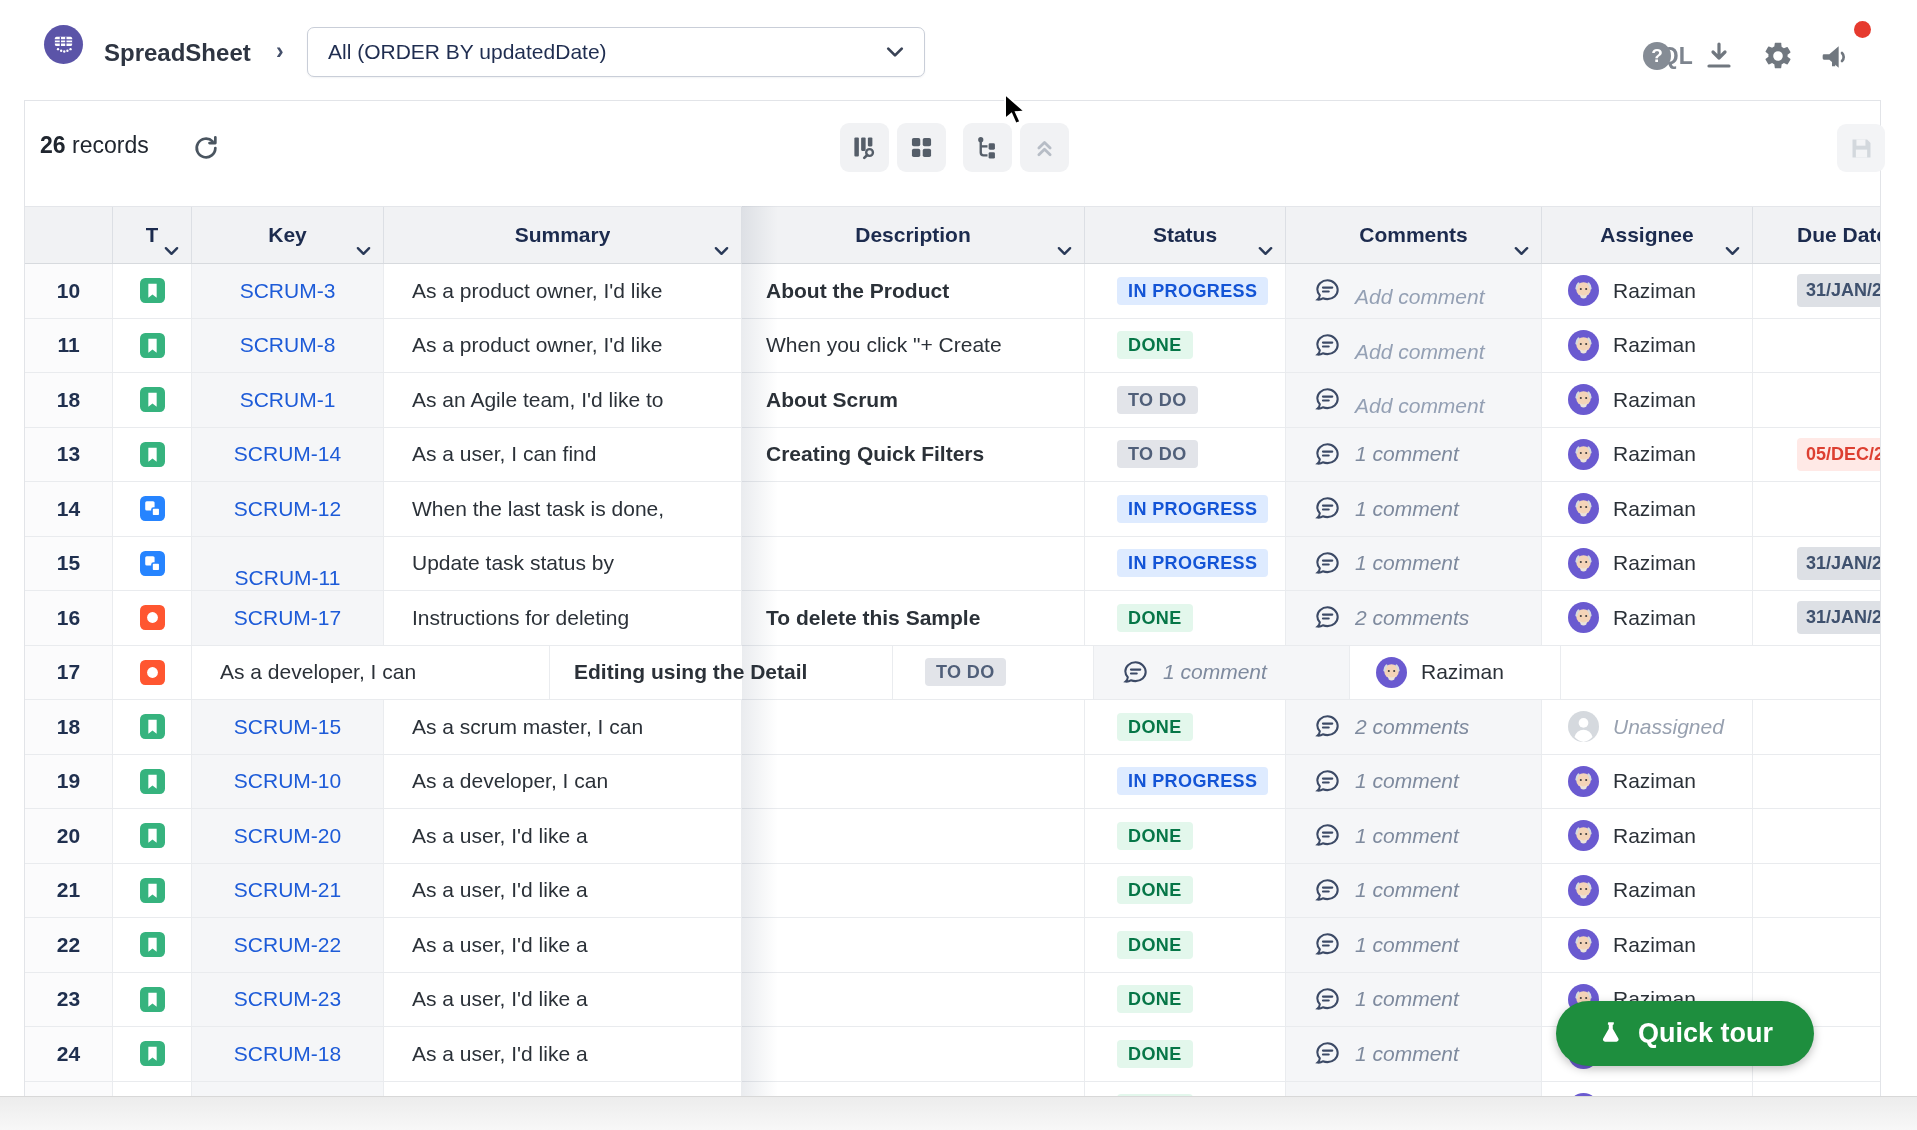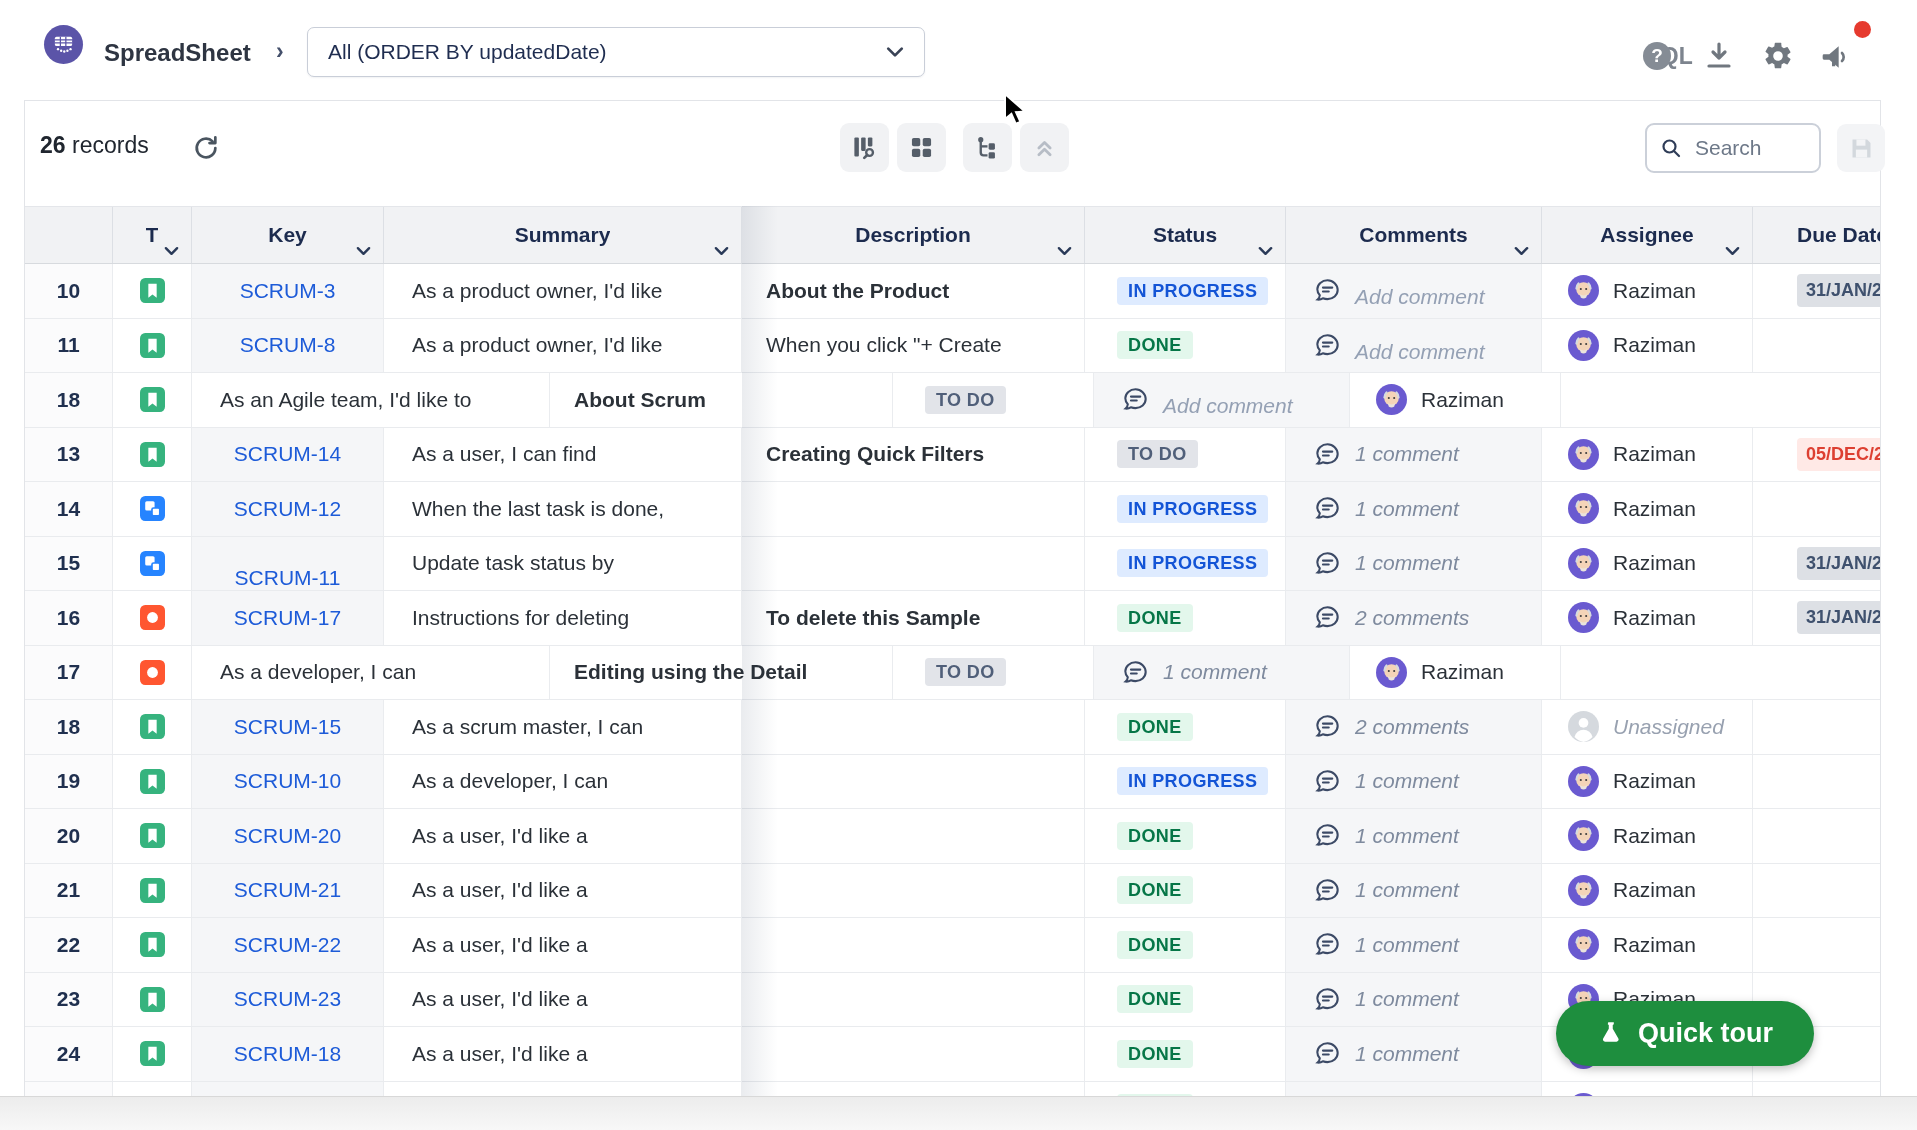--- a/index.html
+++ b/index.html
@@ -162,27 +162,20 @@
       <rect x="13" y="8.3" width="5.6" height="5.6" rx="1.2" fill="#555e69"></rect>
       <rect x="13" y="16.2" width="5.6" height="5.6" rx="1.2" fill="#555e69"></rect>
     </svg>
   </button>
   <button class="viewbtn vb4">
     <svg width="27" height="27" viewBox="0 0 24 24">
       <path d="M7 12.5l5-5 5 5M7 18.5l5-5 5 5" fill="none" stroke="#b7bdc6" stroke-width="2.5" stroke-linecap="round" stroke-linejoin="round"></path>
     </svg>
   </button>
 
-  <div class="searchbox">
-    <svg width="24" height="24" viewBox="0 0 24 24">
-      <circle cx="10.5" cy="10.5" r="6" fill="none" stroke="#2f3d58" stroke-width="2.2"></circle>
-      <path d="M15 15l5 5" stroke="#2f3d58" stroke-width="2.2" stroke-linecap="round"></path>
-    </svg>
-    <input type="text" placeholder="Search" style="">
-  </div>
   <button class="savebtn">
     <svg width="27" height="27" viewBox="0 0 24 24">
       <path d="M4 4h13l3 3v13H4z" fill="#d3d8dd"></path>
       <rect x="7.5" y="4" width="8" height="5.5" fill="#f3f4f6"></rect>
       <rect x="7" y="13" width="10" height="7" fill="#f3f4f6"></rect>
     </svg>
   </button>
 
   <div class="thead" id="thead">
       <div class="hcell" style="width: 88px;">
@@ -314,20 +307,23 @@
         <div class="cell c8" style="width: 127px;"></div>
       </div>
       <div class="trow">
         <div class="cell c0" style="width: 88px;">18</div>
         <div class="cell c1" style="width: 79px;">
           <svg class="type-icon" viewBox="0 0 24 24">
             <rect width="24" height="24" rx="5" fill="#36B37E"></rect>
             <path d="M8 5.5h8V19l-4-3.2L8 19z" fill="#fff"></path>
           </svg>
         </div>
+        <div class="cell c2" style="width: 192px;">
+          <a>SCRUM-1</a>
+        </div>
         <div class="cell c3" style="width: 358px;">As an Agile team, I'd like to</div>
         <div class="cell c4" style="width: 343px;">
           <span class="bold">About Scrum</span>
         </div>
         <div class="cell c5" style="width: 201px;">
           <span class="badge b-todo">TO DO</span>
         </div>
         <div class="cell c6" style="width: 256px;">
           <svg width="27" height="27" viewBox="0 0 26 26">
             <path d="M13 3.2c-5.4 0-9.8 3.9-9.8 8.7 0 2.2.9 4.2 2.4 5.7-.1 1.3-.7 2.9-2.1 4.1 2.1.3 3.8-.4 5-1.2 1.4.5 2.9.8 4.5.8 5.4 0 9.8-3.9 9.8-8.7S18.4 3.2 13 3.2z" fill="none" stroke="#3c4a66" stroke-width="2"></path>

